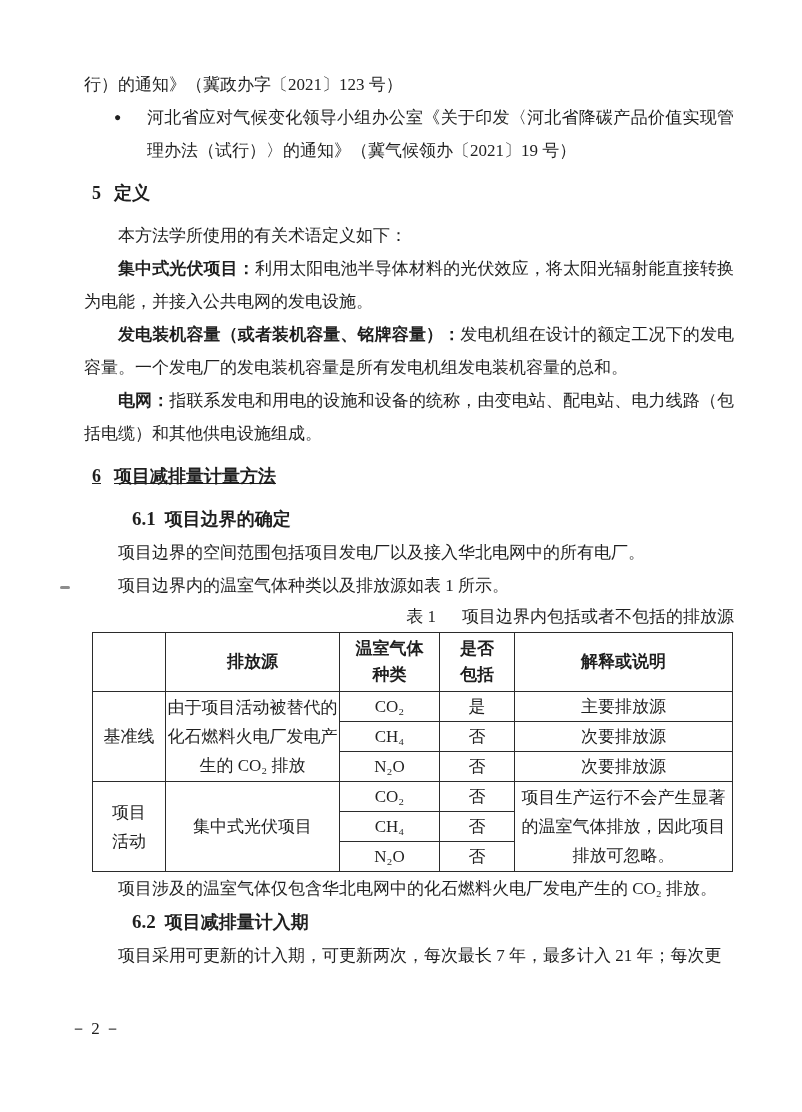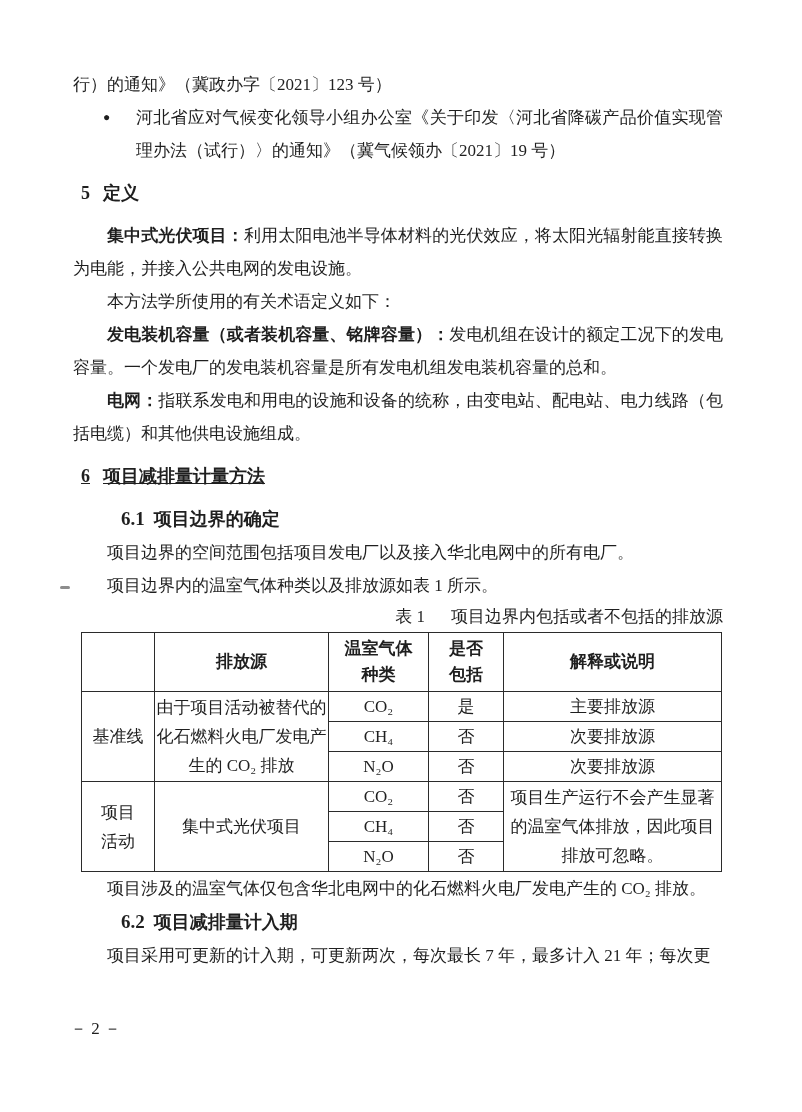--- a/index.html
+++ b/index.html
@@ -5,21 +5,21 @@
   html, body { margin: 0; padding: 0; }
   body { width: 802px; height: 1112px; background: #ffffff; }
   .page {
     position: relative;
     width: 802px; height: 1112px;
     background: #ffffff;
     overflow: hidden;
     font-family: "Liberation Serif", "DejaVu Serif", serif;
     color: #1f1f1f;
   }
-  .content { position: absolute; left: 73px; top: 68px; width: 650px; }
+  .content { position: absolute; left: 84px; top: 68px; width: 650px; }
 
   p.body {
     margin: 0;
     font-size: 17px;
     line-height: 33px;
     text-align: justify;
   }
   .indent { text-indent: 34px; }
   .cont-line { margin-left: 63px; }
 
@@ -118,25 +118,25 @@
 
     <div class="bullet-item">
       <span class="bullet-marker">●</span>
       <p class="body">河北省应对气候变化领导小组办公室《关于印发〈河北省降碳产品价值实现管理办法（试行）〉的通知》（冀气候领办〔2021〕19 号）</p>
     </div>
 
     <h1 class="sec h1-5">
       <span class="num">5</span><span class="h-cn">定义</span>
     </h1>
 
+    <p class="body indent p-intro">本方法学所使用的有关术语定义如下：</p>
+
     <p class="body indent">
       <span class="term">集中式光伏项目：</span><span>利用太阳电池半导体材料的光伏效应，将太阳光辐射能直接转换为电能，并接入公共电网的发电设施。</span>
     </p>
-
-    <p class="body indent p-intro">本方法学所使用的有关术语定义如下：</p>
 
     <p class="body indent">
       <span class="term">发电装机容量（或者装机容量、铭牌容量）：</span><span>发电机组在设计的额定工况下的发电容量。一个发电厂的发电装机容量是所有发电机组发电装机容量的总和。</span>
     </p>
 
     <p class="body indent">
       <span class="term">电网：</span><span>指联系发电和用电的设施和设备的统称，由变电站、配电站、电力线路（包括电缆）和其他供电设施组成。</span>
     </p>
 
     <h1 class="sec h1-6">

